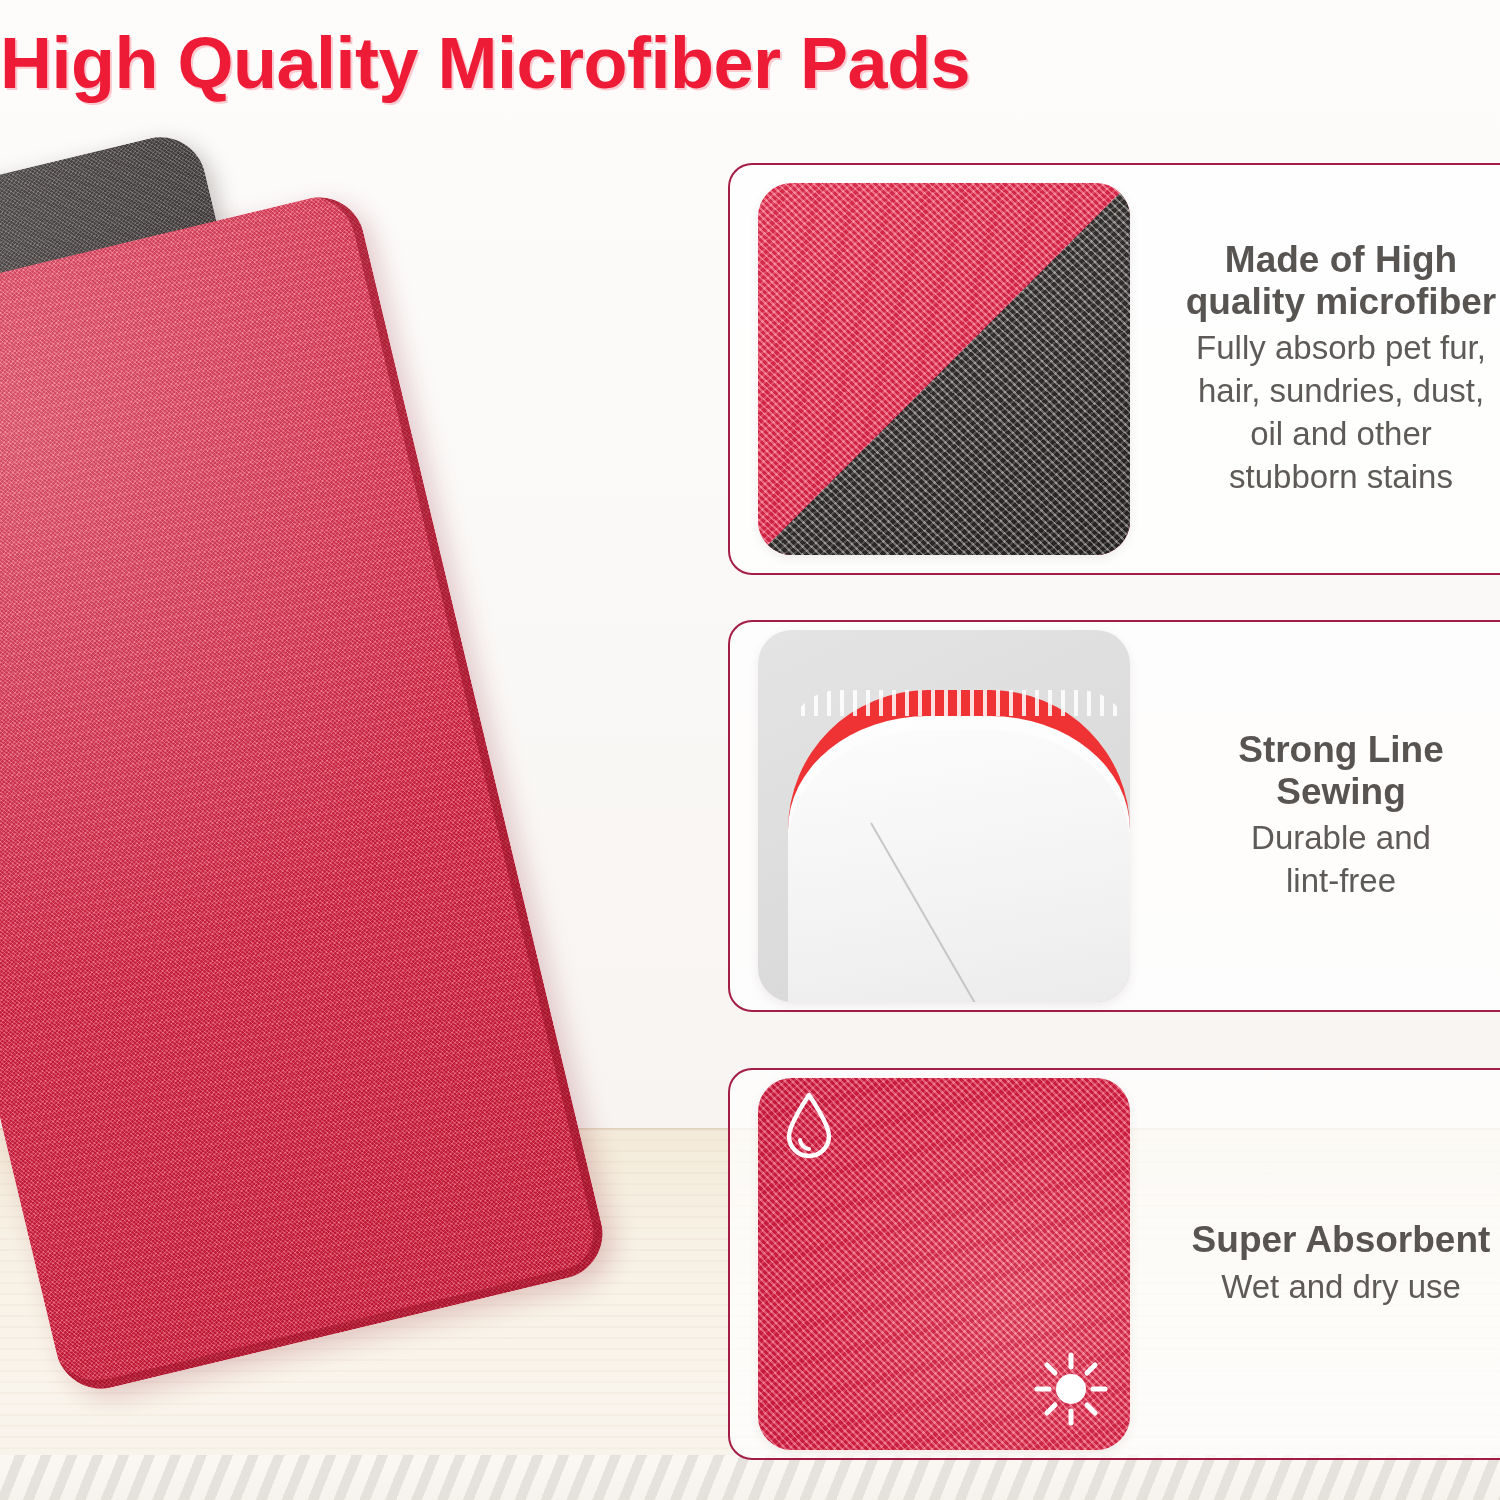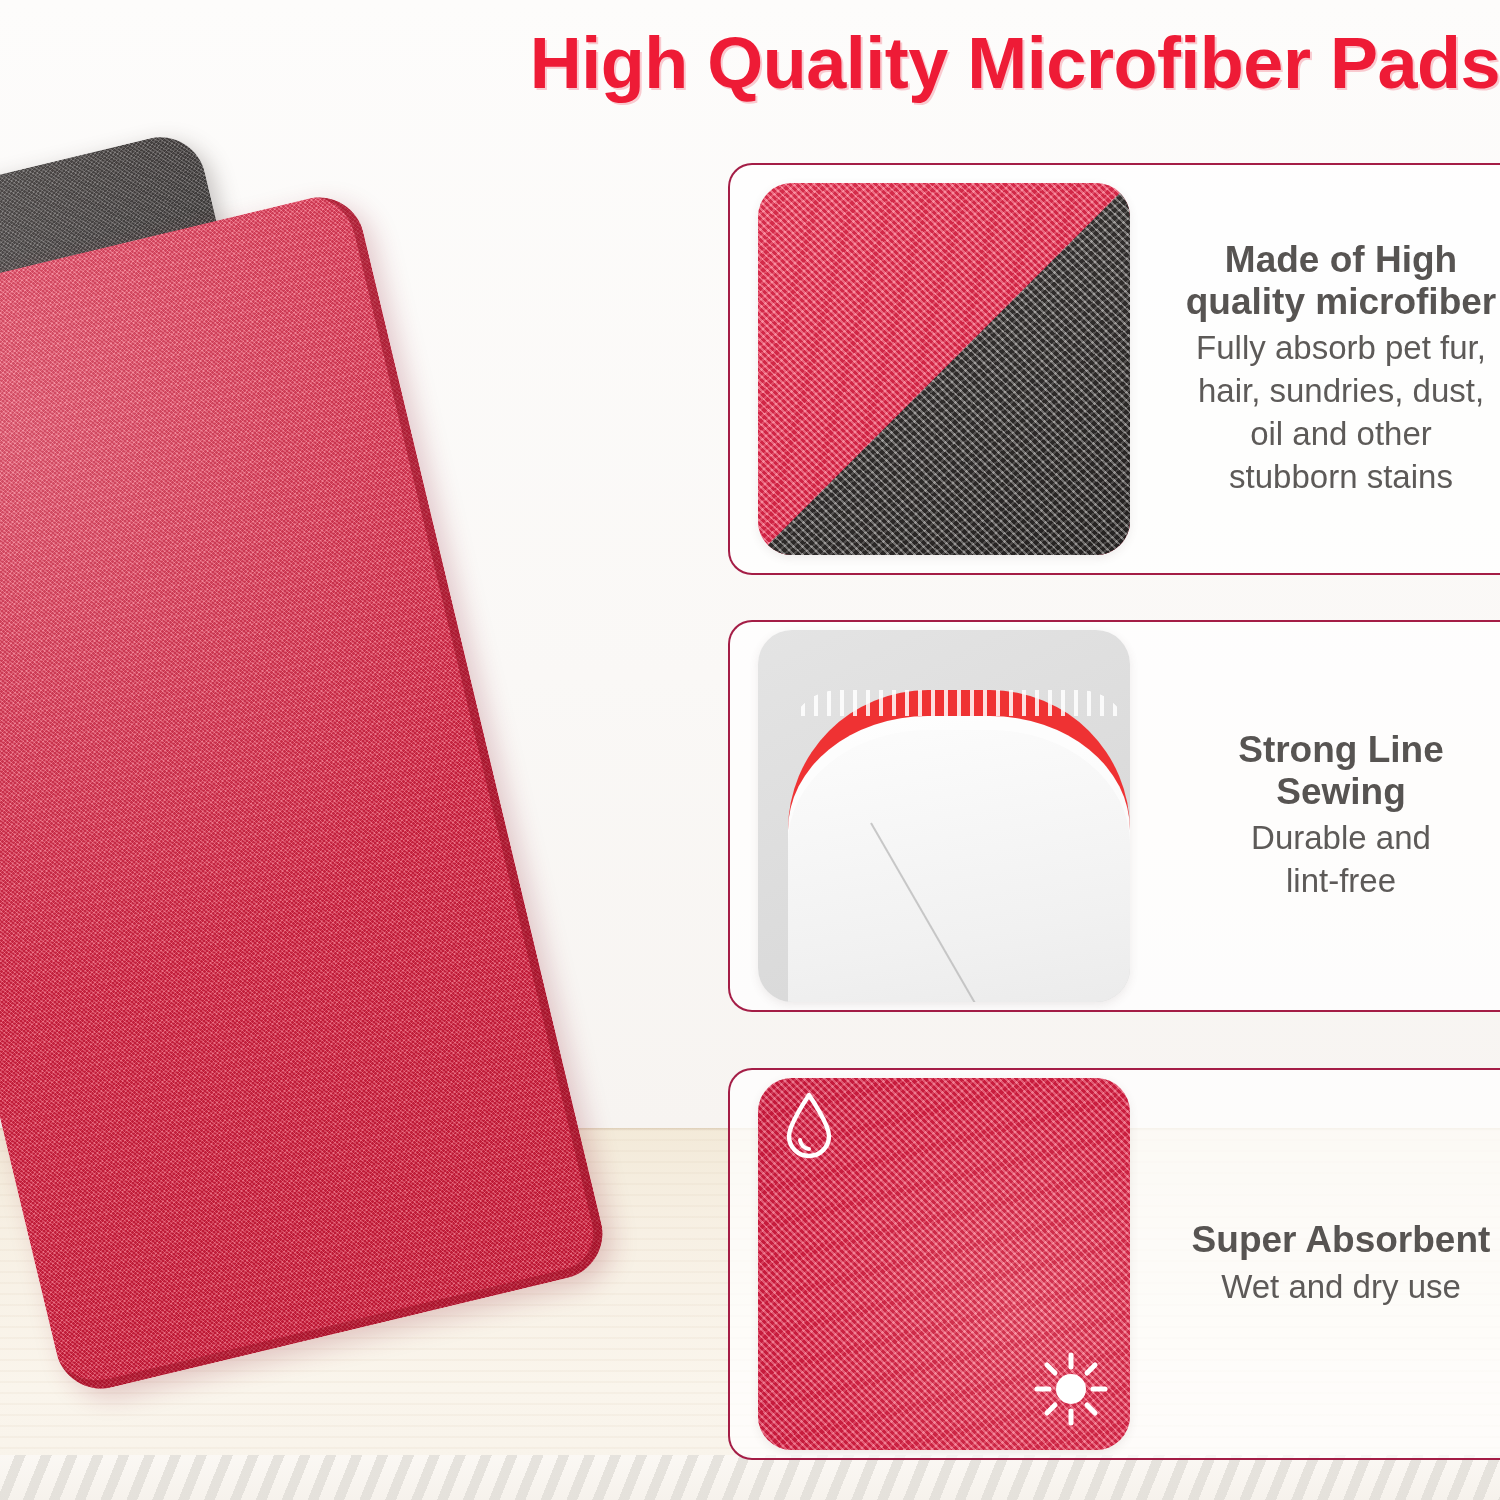--- a/index.html
+++ b/index.html
@@ -41,21 +41,21 @@
         rgba(228,226,222,0.0) 0px,
         rgba(228,226,222,0.0) 14px,
         rgba(223,220,214,0.75) 14px,
         rgba(223,220,214,0.75) 24px),
       linear-gradient(180deg,#fbf8f4,#f6f2ec);
   }
 
   
   .title {
     position: absolute; left: 0; top: 22px; width: 1500px;
-    text-align: right;
+    text-align: left;
     font-size: 72px;
     font-weight: 700;
     letter-spacing: -0.5px;
     color: #ee1b36;
     text-shadow: 2px 2px 0 rgba(238,27,54,0.22);
     white-space: nowrap;
   }
 
   
   .pad {

